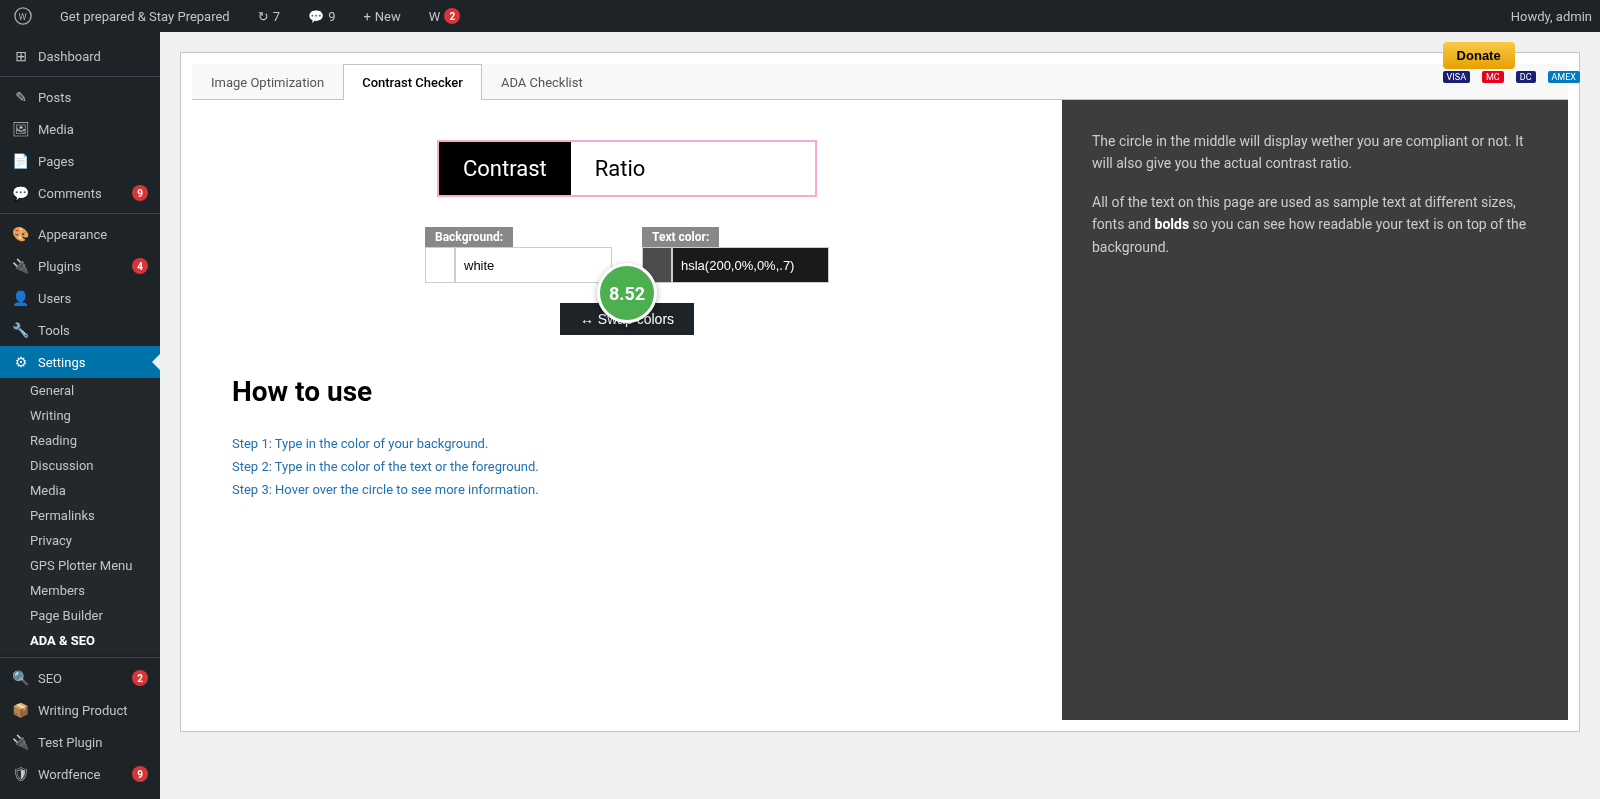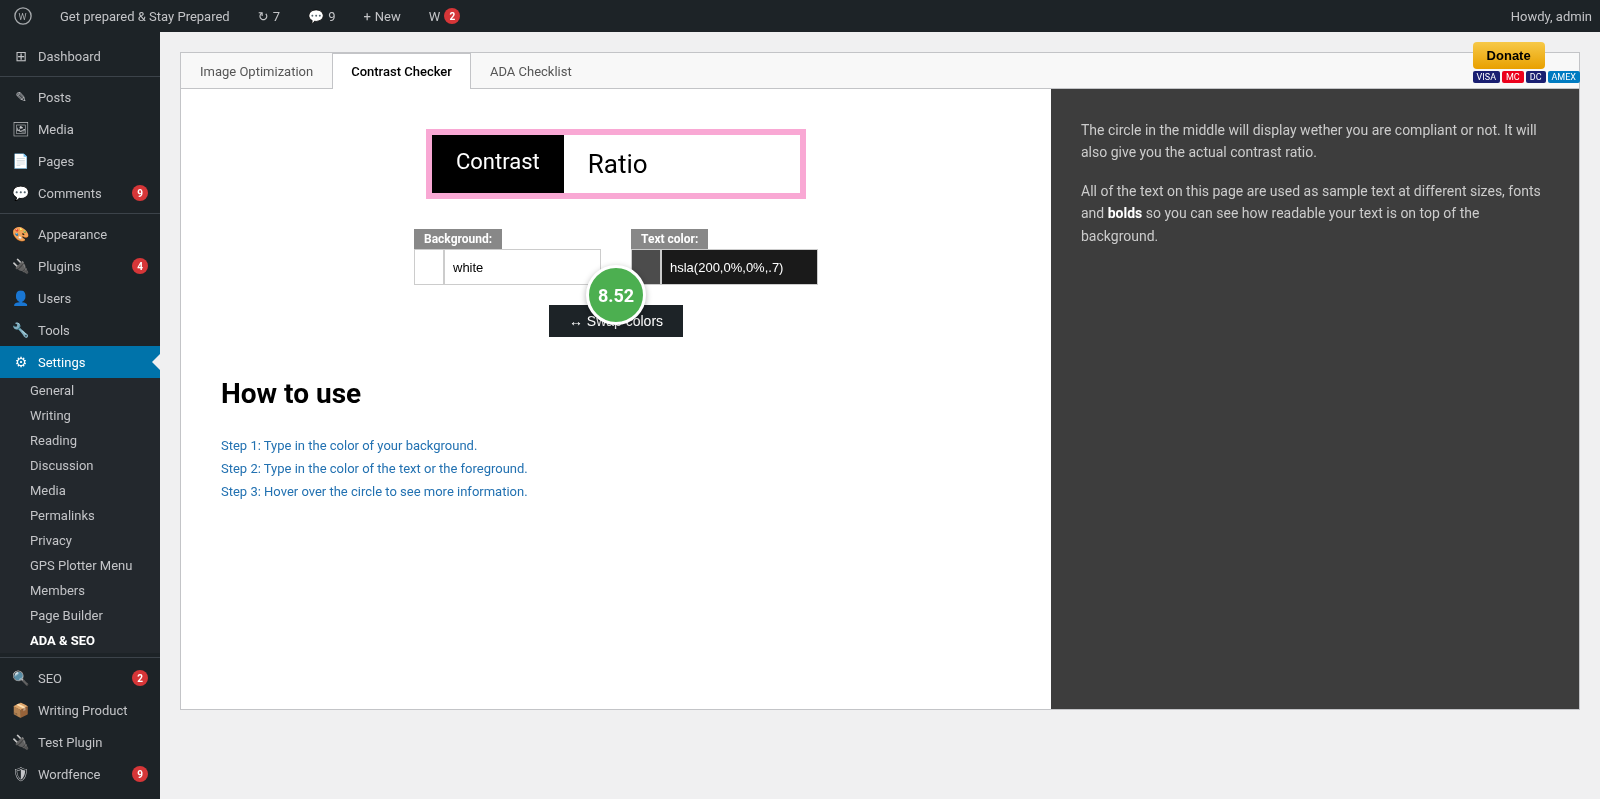--- a/index.html
+++ b/index.html
@@ -47,21 +47,21 @@
     .menu-item.active { background: #0073aa; color: #fff; }
     .menu-item .icon { width: 18px; text-align: center; font-size: 14px; }
     .menu-badge { background: #d63638; color: #fff; border-radius: 50%; width: 16px; height: 16px; display: inline-flex; align-items: center; justify-content: center; font-size: 10px; font-weight: bold; margin-left: auto; }
     .submenu { background: #23282d; }
     .submenu .sub-item { display: block; color: #c3c4c7; padding: 5px 12px 5px 30px; cursor: pointer; font-size: 13px; text-decoration: none; }
     .submenu .sub-item.active { color: #fff; font-weight: bold; }
 
     
     #main-content { flex: 1; overflow-y: auto; background: #f0f0f1; padding: 20px; }
 
-    .wrap { background: #fff; border: 1px solid #c3c4c7; padding: 0; }
+    .wrap { background: #fff; border: 1px solid #c3c4c7; padding: 11px; }
     .tabs { display: flex; border-bottom: 1px solid #c3c4c7; background: #f8f8f8; }
     .tab { padding: 10px 18px; cursor: pointer; font-size: 13px; color: #555; border: 1px solid transparent; border-bottom: none; margin-bottom: -1px; }
     .tab.active { background: #fff; border-color: #c3c4c7; border-bottom-color: #fff; color: #000; font-weight: 500; }
 
     
     .contrast-area {
       display: flex;
       height: 620px;
     }
     .left-panel {
@@ -76,36 +76,36 @@
     .right-panel {
       flex: 1;
       background: #3d3d3d;
       padding: 30px;
       color: #ccc;
     }
 
     
     .contrast-ratio-box {
       display: flex;
-      border: 6px solid #f9a8d4;
+      border: 2px solid #f9a8d4;
       width: 380px;
       margin-bottom: 20px;
     }
     .cr-left {
       background: #000;
       color: #fff;
       padding: 14px 24px;
       font-size: 22px;
       font-weight: 400;
     }
     .cr-right {
       background: #fff;
       color: #000;
       padding: 14px 24px;
-      font-size: 26px;
+      font-size: 22px;
       font-weight: 400;
     }
 
     
     .color-inputs {
       display: flex;
       align-items: center;
       position: relative;
       width: 480px;
       justify-content: center;
@@ -196,21 +196,21 @@
     .donate-btn {
       background: linear-gradient(#f7c948, #e8a000);
       border: none;
       border-radius: 4px;
       padding: 6px 14px;
       cursor: pointer;
       font-size: 13px;
       font-weight: bold;
       color: #000;
     }
-    .donate-cards { font-size: 10px; color: #888; display: flex; gap: 2px; margin-top: 2px; justify-content: center; }
+    .donate-cards { font-size: 10px; color: #888; display: flex; gap: 12px; margin-top: 2px; justify-content: center; }
     .card-badge { background: #1a1f71; color: #fff; padding: 1px 4px; font-size: 9px; border-radius: 2px; }
     .card-badge.mc { background: #eb001b; }
     .card-badge.amex { background: #007bc1; }
 
     
     .menu-item.active::after {
       content: '';
       position: absolute;
       right: 0;
       border-top: 8px solid transparent;

